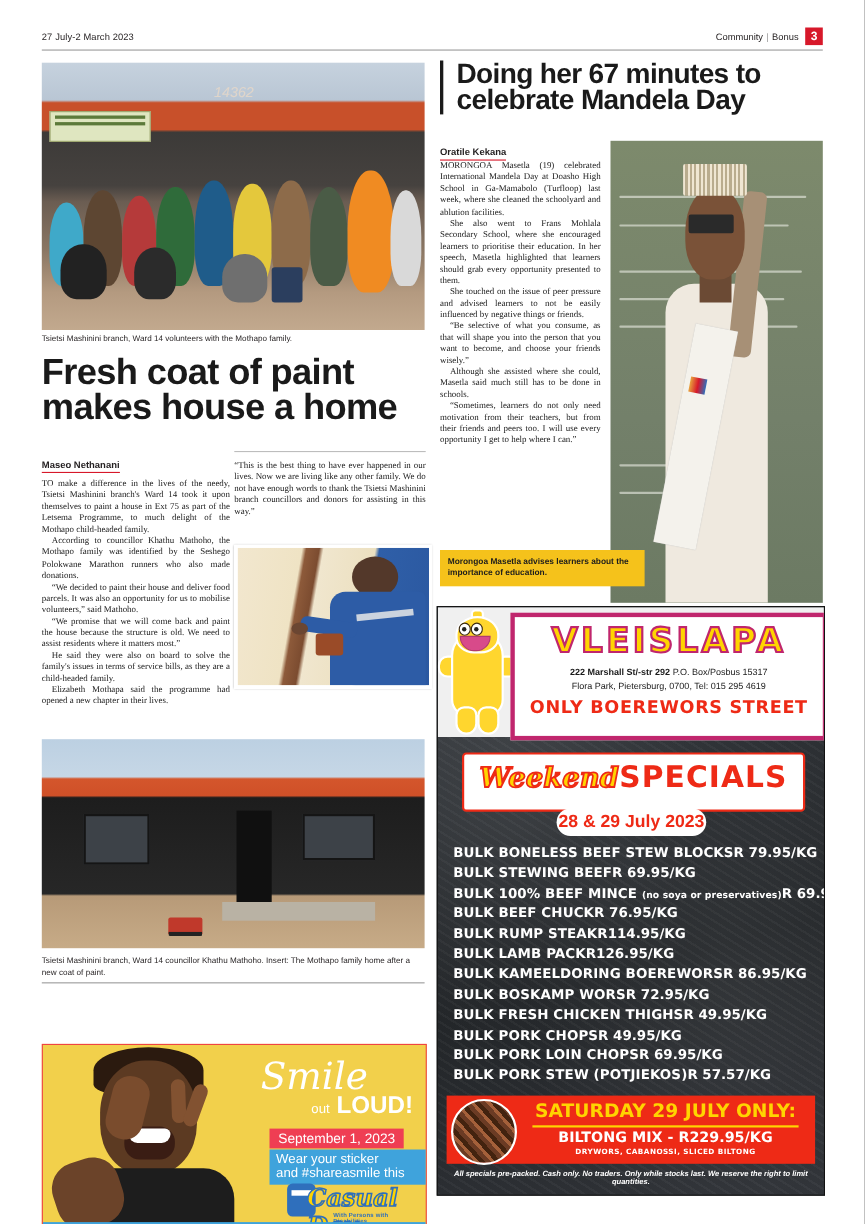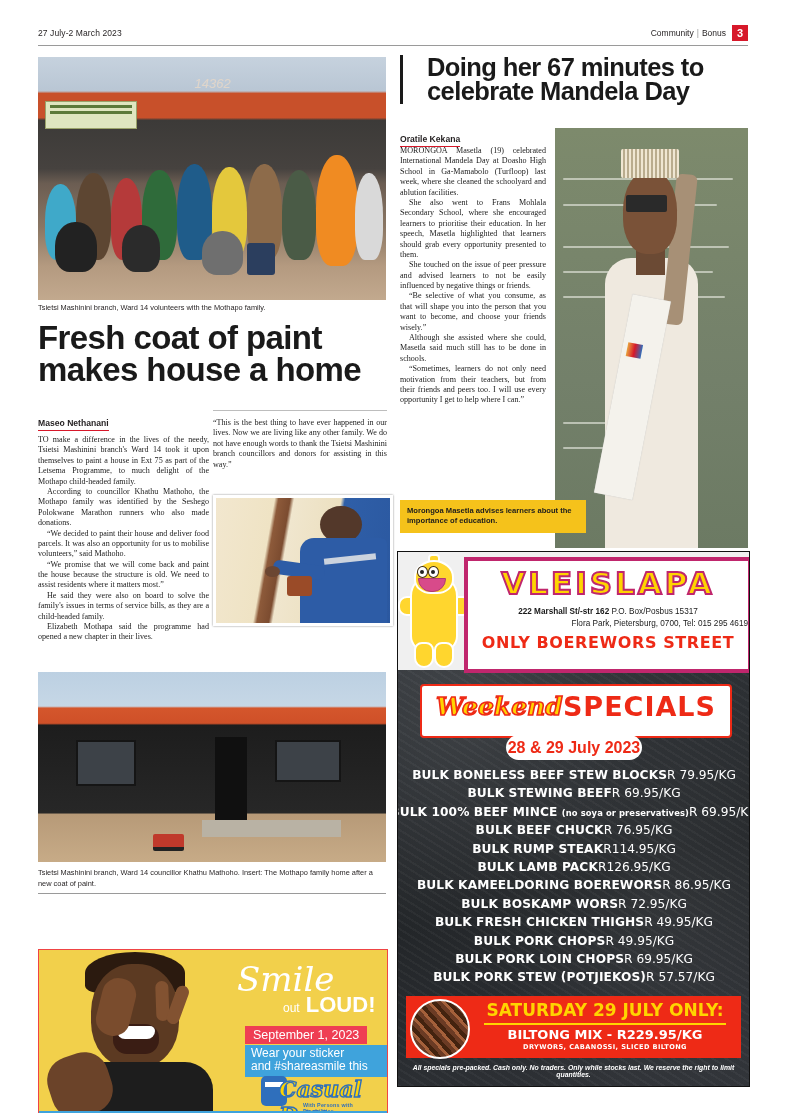--- a/index.html
+++ b/index.html
@@ -57,21 +57,21 @@
      background:repeating-linear-gradient(90deg,#efe6d2 0 2px,#b9ac8e 2px 4px);border-radius:2px;}
   #photo-masetla .braid{position:absolute;left:59%;top:11%;width:11%;height:36%;background:#a79076;border-radius:6px;transform:rotate(6deg);}
   #photo-masetla .sash{position:absolute;left:30%;top:40%;width:20%;height:48%;background:#f4f2ec;transform:rotate(11deg);box-shadow:0 0 1px #bbb;}
   #photo-masetla .sash b{position:absolute;left:12%;top:24%;width:40%;height:7%;
      background:linear-gradient(90deg,#e8a33d,#d7182a,#2f6fbc);display:block;}
   #photo-masetla .glasses{position:absolute;left:37%;top:16%;width:21%;height:4%;background:#2a2a2a;border-radius:2px;}
 
   
   .hl{color:#1a1a1a;font-weight:bold;letter-spacing:-.6px;line-height:.96;}
   #headline-paint{position:absolute;left:38px;top:322px;width:352px;font-size:33px;}
-  #headline-mandela{position:absolute;left:400px;top:55px;width:348px;font-size:25.5px;padding-left:24px;border-left:3px solid #1a1a1a;}
+  #headline-mandela{position:absolute;left:400px;top:55px;width:348px;font-size:25.5px;padding-left:12px;border-left:3px solid #1a1a1a;}
   .byline{font-size:8.6px;font-weight:bold;color:#231f20;padding-bottom:2px;border-bottom:1.6px solid #d7182a;display:inline-block;}
   .col{position:absolute;font-family:"Liberation Serif",serif;font-size:8.1px;line-height:1.285;color:#1b1b1b;text-align:justify;}
   .col p{margin:0;text-indent:9px;}
   .col p.first{text-indent:0;}
   .col p.first::first-line{}
   .rule-thin{position:absolute;background:#9a9a9a;height:1px;}
 
   
   #caption-masetla{position:absolute;left:400px;top:500px;width:172px;background:#f5c21b;
      padding:6px 7px;font-size:7.6px;font-weight:bold;line-height:1.35;color:#1d1d1d;}
@@ -96,35 +96,35 @@
   .vl-mascot .mouth{position:absolute;left:16px;top:22px;width:26px;height:12px;background:#d84a8a;border-radius:0 0 13px 13px;border:1.5px solid #b03a70;}
   .vl-mascot .arm{position:absolute;top:40px;width:18px;height:16px;background:#ffd62e;border:2.5px solid #fff;border-radius:9px;}
   .vl-mascot .a1{left:-4px;} .vl-mascot .a2{left:48px;}
   .vl-mascot .leg{position:absolute;top:86px;width:16px;height:22px;background:#ffd62e;border:2.5px solid #fff;border-radius:8px 8px 10px 10px;}
   .vl-mascot .l1{left:12px;} .vl-mascot .l2{left:32px;}
   .vl-frame{position:absolute;left:66px;top:5px;width:280px;height:108px;border:4px solid #c0266d;background:#fff;}
   .vl-title{position:absolute;left:0;top:4px;width:100%;text-align:center;font-size:31px;font-weight:bold;
      letter-spacing:3px;color:#ffd400;-webkit-text-stroke:2px #c0266d;font-family:"DejaVu Sans",sans-serif;}
   .vl-addr1{position:absolute;left:0;top:46px;width:100%;text-align:center;font-size:8.2px;color:#1a1a1a;}
   .vl-addr1 b{font-weight:bold;}
-  .vl-addr2{position:absolute;left:0;top:58px;width:100%;text-align:right;font-size:8.2px;color:#1a1a1a;}
+  .vl-addr2{position:absolute;left:0;top:58px;width:100%;text-align:center;font-size:8.2px;color:#1a1a1a;}
   .vl-only{position:absolute;left:0;top:72px;width:100%;text-align:center;font-size:16px;font-weight:bold;
      color:#ee2a16;letter-spacing:.6px;font-family:"DejaVu Sans",sans-serif;}
   .vl-specials{position:absolute;left:22px;top:132px;width:308px;height:50px;background:#fff;border:2px solid #ee2a16;border-radius:4px;}
   .vl-weekend{position:absolute;left:14px;top:6px;font-size:25px;font-style:italic;font-weight:bold;color:#ffd400;
      -webkit-text-stroke:1.6px #ee2a16;font-family:"DejaVu Serif",serif;}
   .vl-specword{position:absolute;right:14px;top:5px;font-size:27px;font-weight:bold;color:#ee2a16;
      letter-spacing:1px;font-family:"DejaVu Sans",sans-serif;}
   .vl-dates{position:absolute;left:108px;top:183px;width:136px;height:25px;background:#fff;border-radius:13px;
      text-align:center;line-height:25px;font-size:16px;font-weight:bold;color:#ee2a16;}
   .vl-list{position:absolute;left:14px;top:216px;width:324px;}
-  .vl-row{display:flex;justify-content:center;align-items:baseline;height:18.4px;}
+  .vl-row{display:flex;justify-content:flex-start;align-items:baseline;height:18.4px;}
   .vl-item{font-size:12.2px;font-weight:bold;color:#fff;letter-spacing:.1px;font-family:"DejaVu Sans",sans-serif;white-space:nowrap;}
   .vl-item small{font-size:8.4px;font-weight:bold;}
-  .vl-price{font-size:12.2px;font-weight:normal;color:#fff;font-family:"DejaVu Sans",sans-serif;white-space:nowrap;}
+  .vl-price{font-size:12.2px;font-weight:bold;color:#fff;font-family:"DejaVu Sans",sans-serif;white-space:nowrap;}
   .vl-sat{position:absolute;left:8px;top:444px;width:335px;height:62px;background:#ee2a16;}
   .vl-satimg{position:absolute;left:4px;top:3px;width:56px;height:56px;border-radius:50%;border:2px solid #fff;
      background:repeating-linear-gradient(48deg,#6b3b24 0 4px,#a4603a 4px 7px,#43230f 7px 11px);}
   .vl-satday{position:absolute;left:70px;top:4px;width:258px;text-align:center;font-size:17px;font-weight:bold;color:#ffd400;
      font-family:"DejaVu Sans",sans-serif;}
   .vl-satline{position:absolute;left:78px;top:27px;width:242px;height:1.5px;background:#ffd400;}
   .vl-satmix{position:absolute;left:70px;top:31px;width:258px;text-align:center;font-size:13px;font-weight:bold;color:#fff;
      font-family:"DejaVu Sans",sans-serif;}
   .vl-satsub{position:absolute;left:70px;top:47px;width:258px;text-align:center;font-size:6.6px;font-weight:bold;color:#fff;
      letter-spacing:.4px;font-family:"DejaVu Sans",sans-serif;}
@@ -288,21 +288,21 @@
             <i></i>
           </div>
           <div class="eye e2">
             <i></i>
           </div>
         <div class="mouth"></div>
       </div>
       <div class="vl-frame">
         <div class="vl-title">VLEISLAPA</div>
         <div class="vl-addr1">
-          <b>222 Marshall St/-str 162</b>
+          <b>222 Marshall St/-str 292</b>
           <span>P.O. Box/Posbus 15317</span>
         </div>
         <div class="vl-addr2">Flora Park, Pietersburg, 0700, Tel: 015 295 4619</div>
         <div class="vl-only">ONLY BOEREWORS STREET</div>
       </div>
     </div>
 
     <div class="vl-specials">
       <div class="vl-weekend">Weekend</div>
       <div class="vl-specword">SPECIALS</div>

